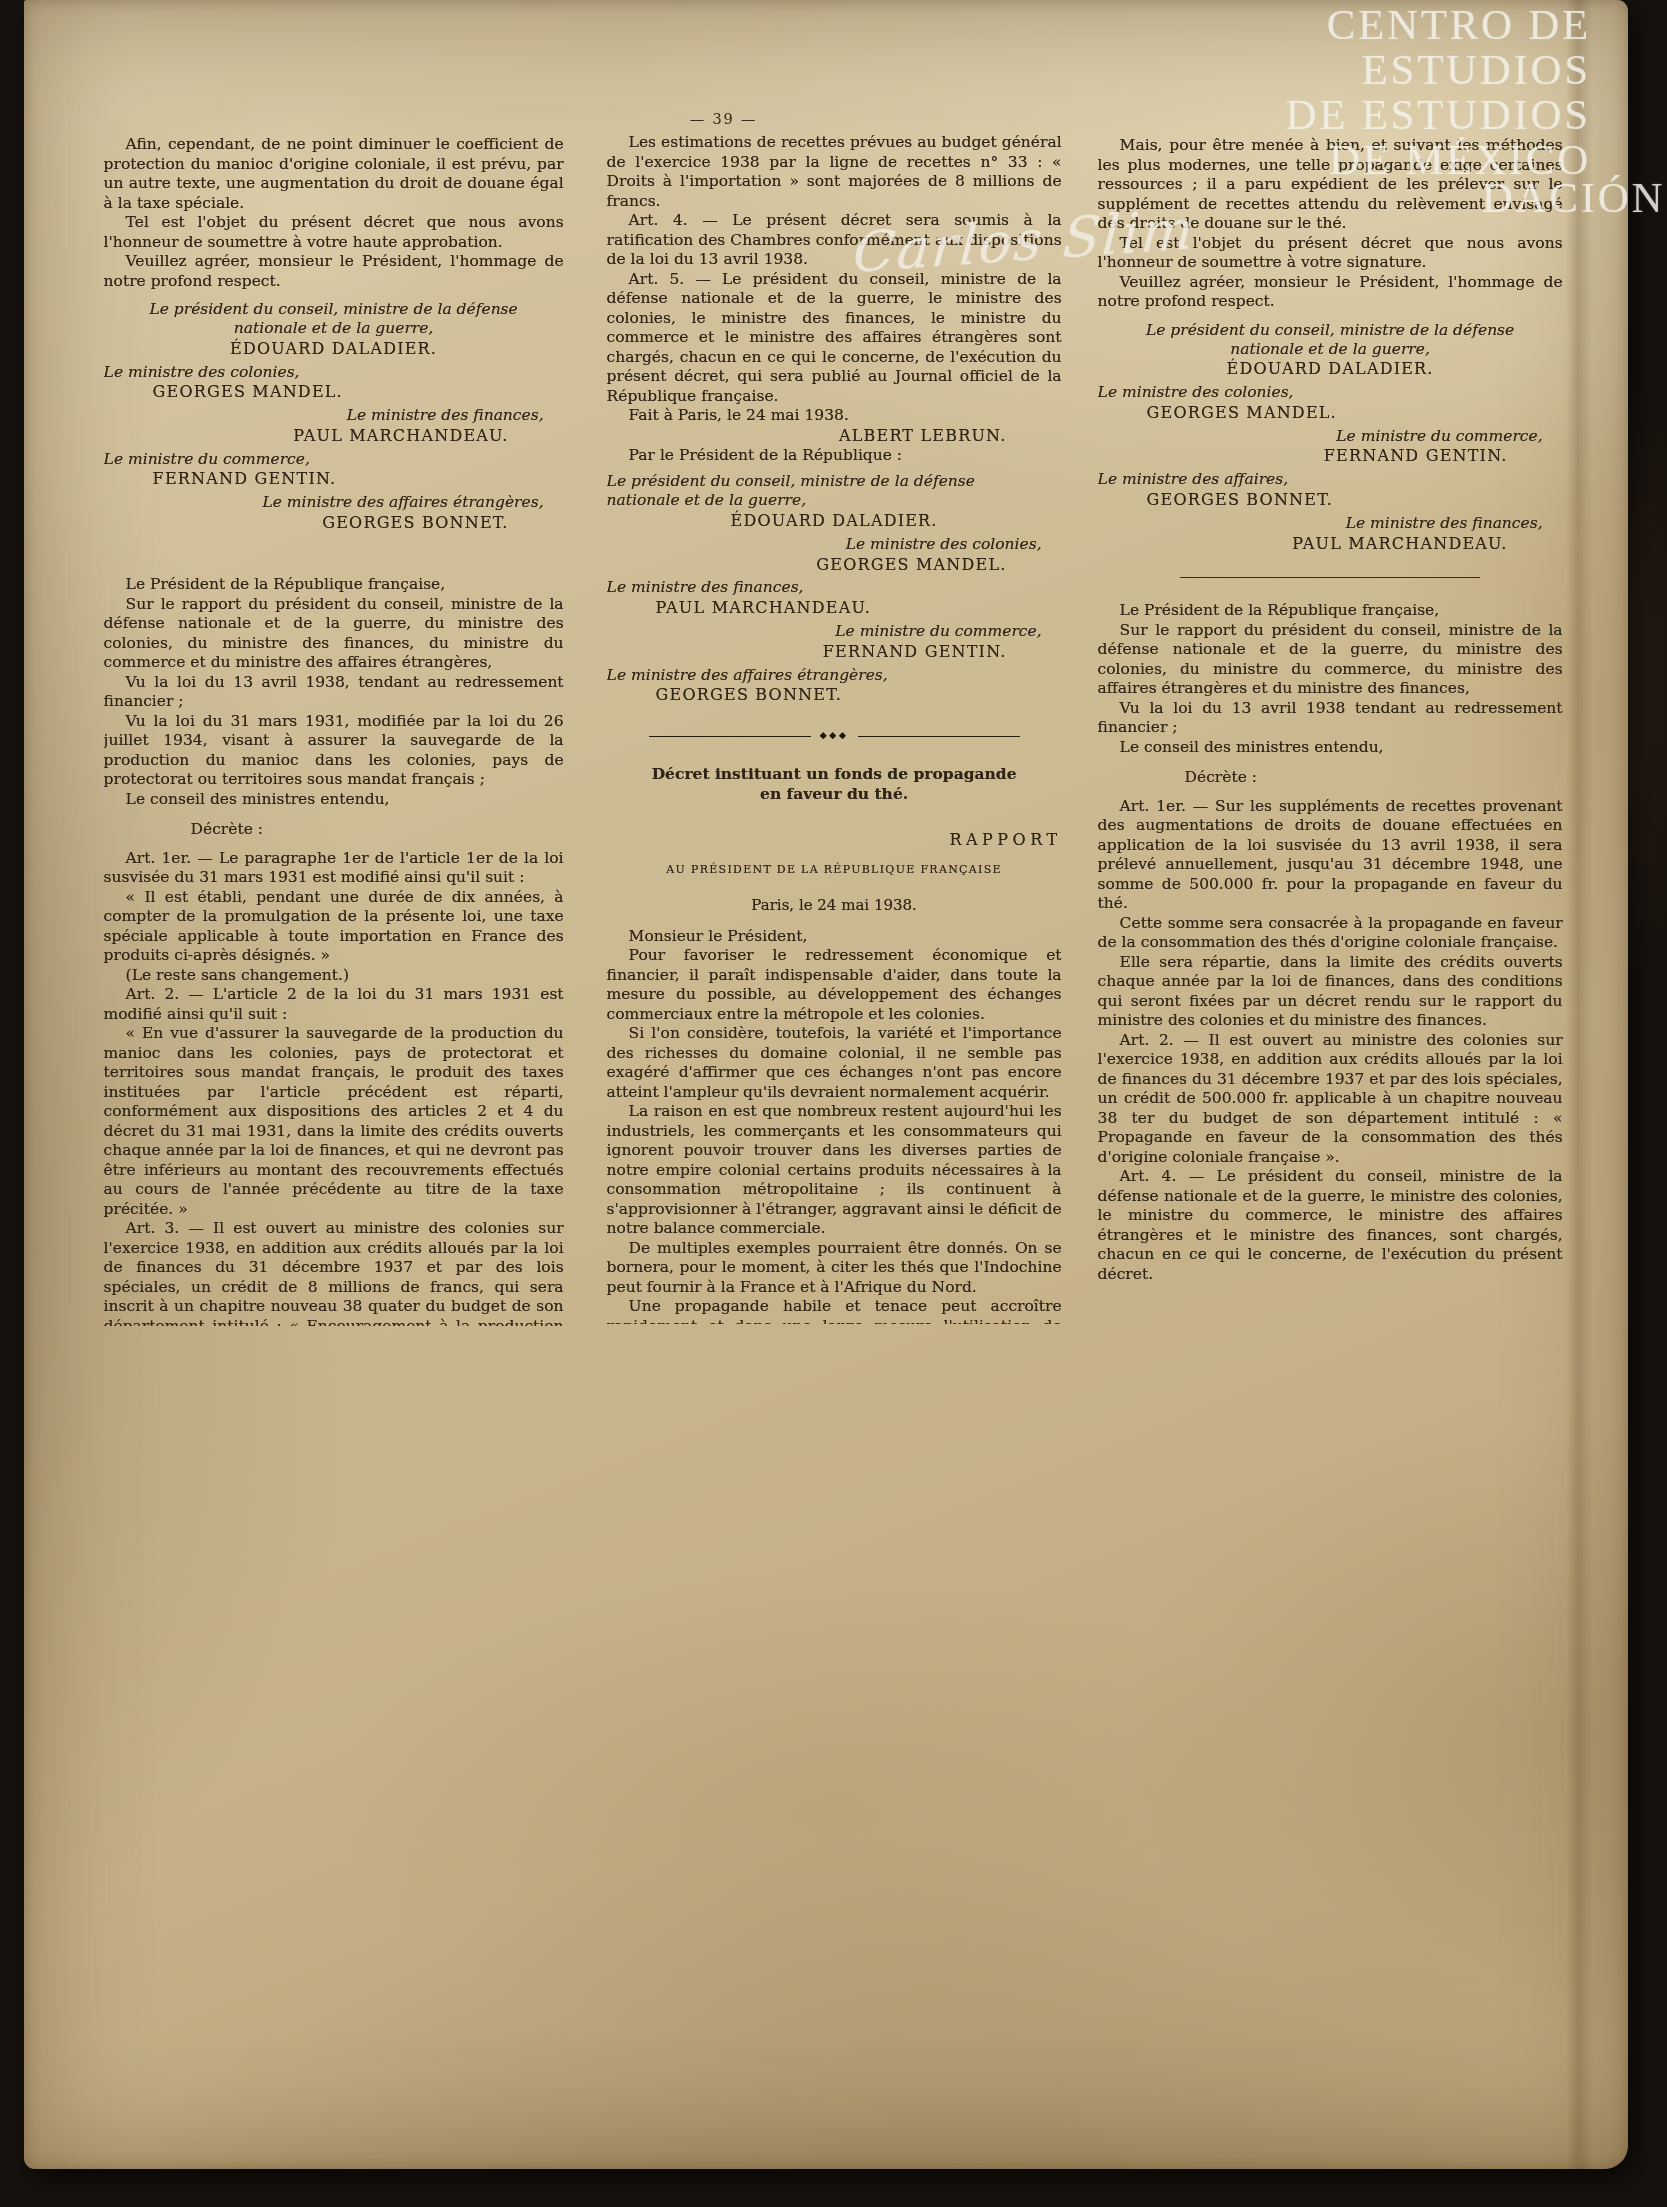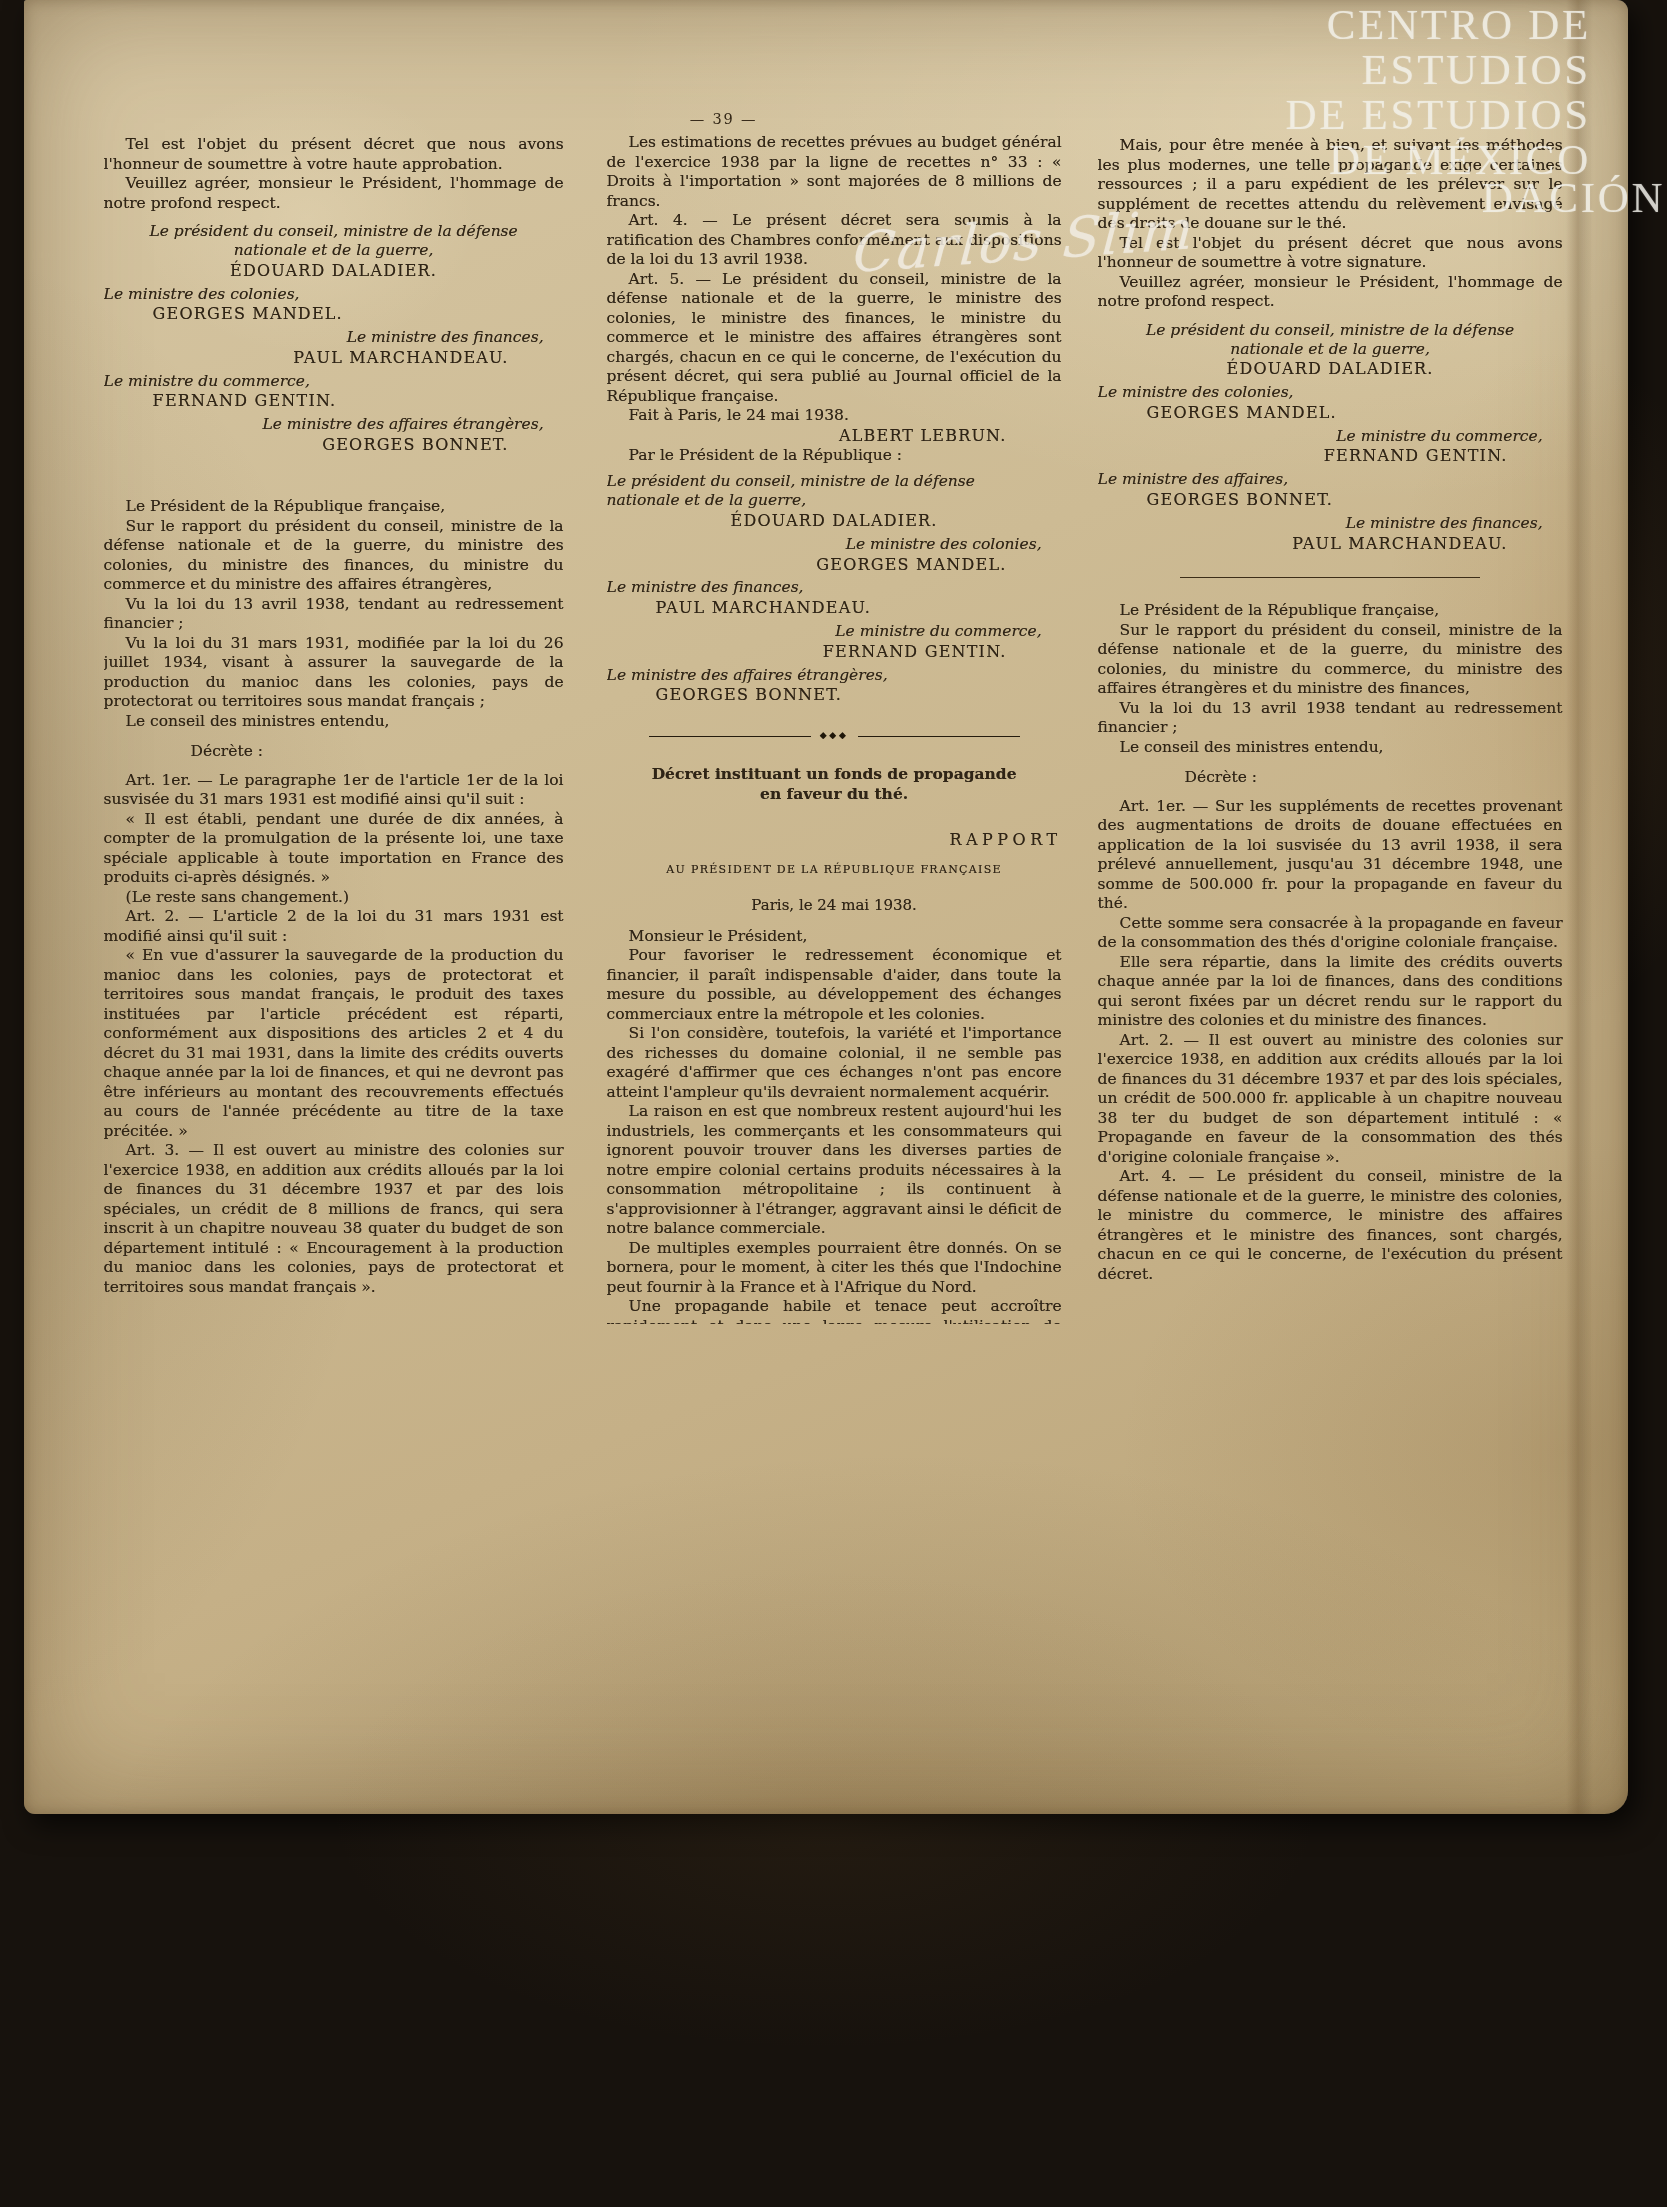--- a/index.html
+++ b/index.html
@@ -5,21 +5,21 @@
   * { margin:0; padding:0; box-sizing:border-box; }
   html,body { width:1667px; height:2207px; }
   body {
     position:relative;
     background:#17120d;
     overflow:hidden;
     font-family:"DejaVu Serif", serif;
   }
   
   .paper {
-    position:absolute; left:23.6px; top:0; width:1604px; height:1814px;
+    position:absolute; left:23.6px; top:0; width:1604px; height:2169px;
     background:
       radial-gradient(1182px 636px at 82% 6%, rgba(255,246,221,0.30), transparent 62%),
       radial-gradient(818px 1364px at -5% 55%, rgba(80,58,28,0.20), transparent 55%),
       radial-gradient(1364px 818px at 55% 108%, rgba(92,70,38,0.28), transparent 62%),
       radial-gradient(636px 455px at 96% 80%, rgba(120,88,44,0.18), transparent 70%),
       linear-gradient(158deg, #d6c6a3 0%, #cdbb94 38%, #c5b087 68%, #b8a276 100%);
     box-shadow:
       inset 0 0 118px rgba(90,66,34,0.45),
       inset 0 0 14.5px rgba(70,50,24,0.35),
       7.3px 11px 27px rgba(0,0,0,0.65);
@@ -123,20 +123,21 @@
   <div class="stain s1"></div>
   <div class="stain s2"></div>
   <div class="stain s3"></div>
 
   <div class="pageno">— 39 —</div>
 
   <div class="rule-v rv1"></div>
   <div class="rule-v rv2"></div>
 
   <div class="col col1">
+      <div class="blk p">Afin, cependant, de ne point diminuer le coefficient de protection du manioc d'origine coloniale, il est prévu, par un autre texte, une augmentation du droit de douane égal à la taxe spéciale.</div>
       <div class="blk p">Tel est l'objet du présent décret que nous avons l'honneur de soumettre à votre haute approbation.</div>
       <div class="blk p">Veuillez agréer, monsieur le Président, l'hommage de notre profond respect.</div>
       <div class="blk sigc">Le président du conseil, ministre de la défense nationale et de la guerre,</div>
       <div class="blk namec">ÉDOUARD DALADIER.</div>
       <div class="blk sigl">Le ministre des colonies,</div>
       <div class="blk namel">GEORGES MANDEL.</div>
       <div class="blk sigr">Le ministre des finances,</div>
       <div class="blk namer">PAUL MARCHANDEAU.</div>
       <div class="blk sigl">Le ministre du commerce,</div>
       <div class="blk namel">FERNAND GENTIN.</div>

